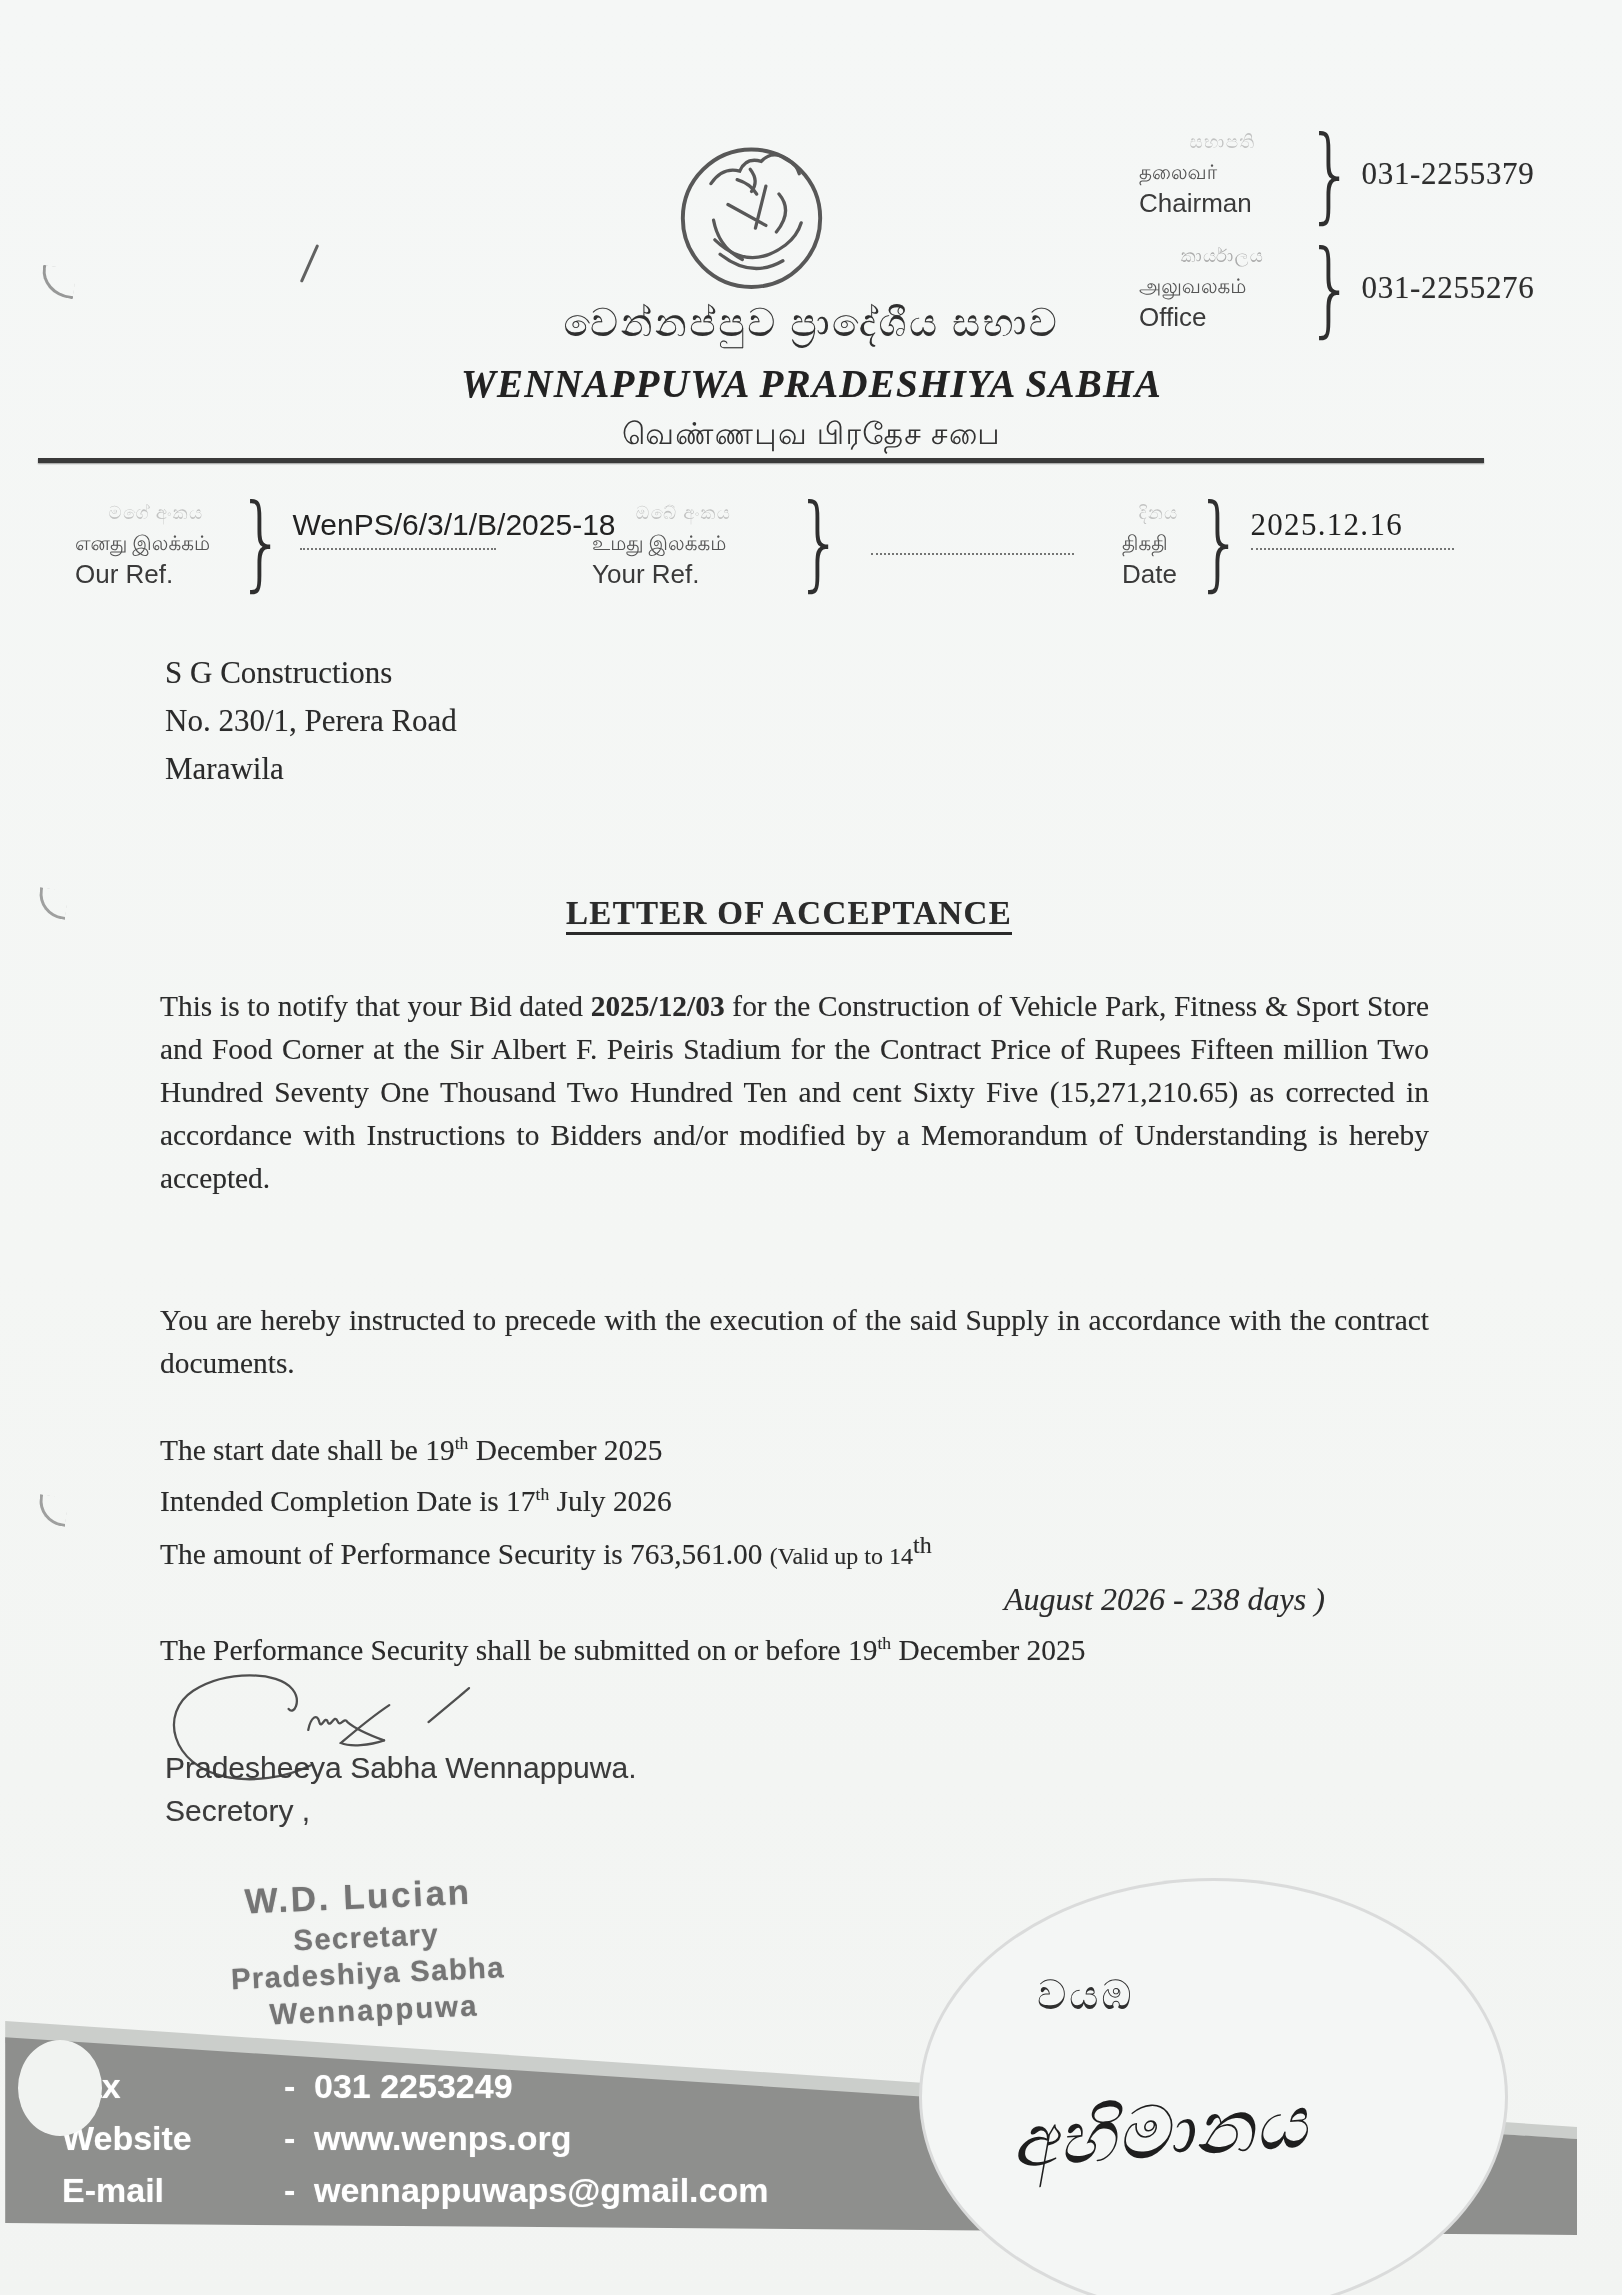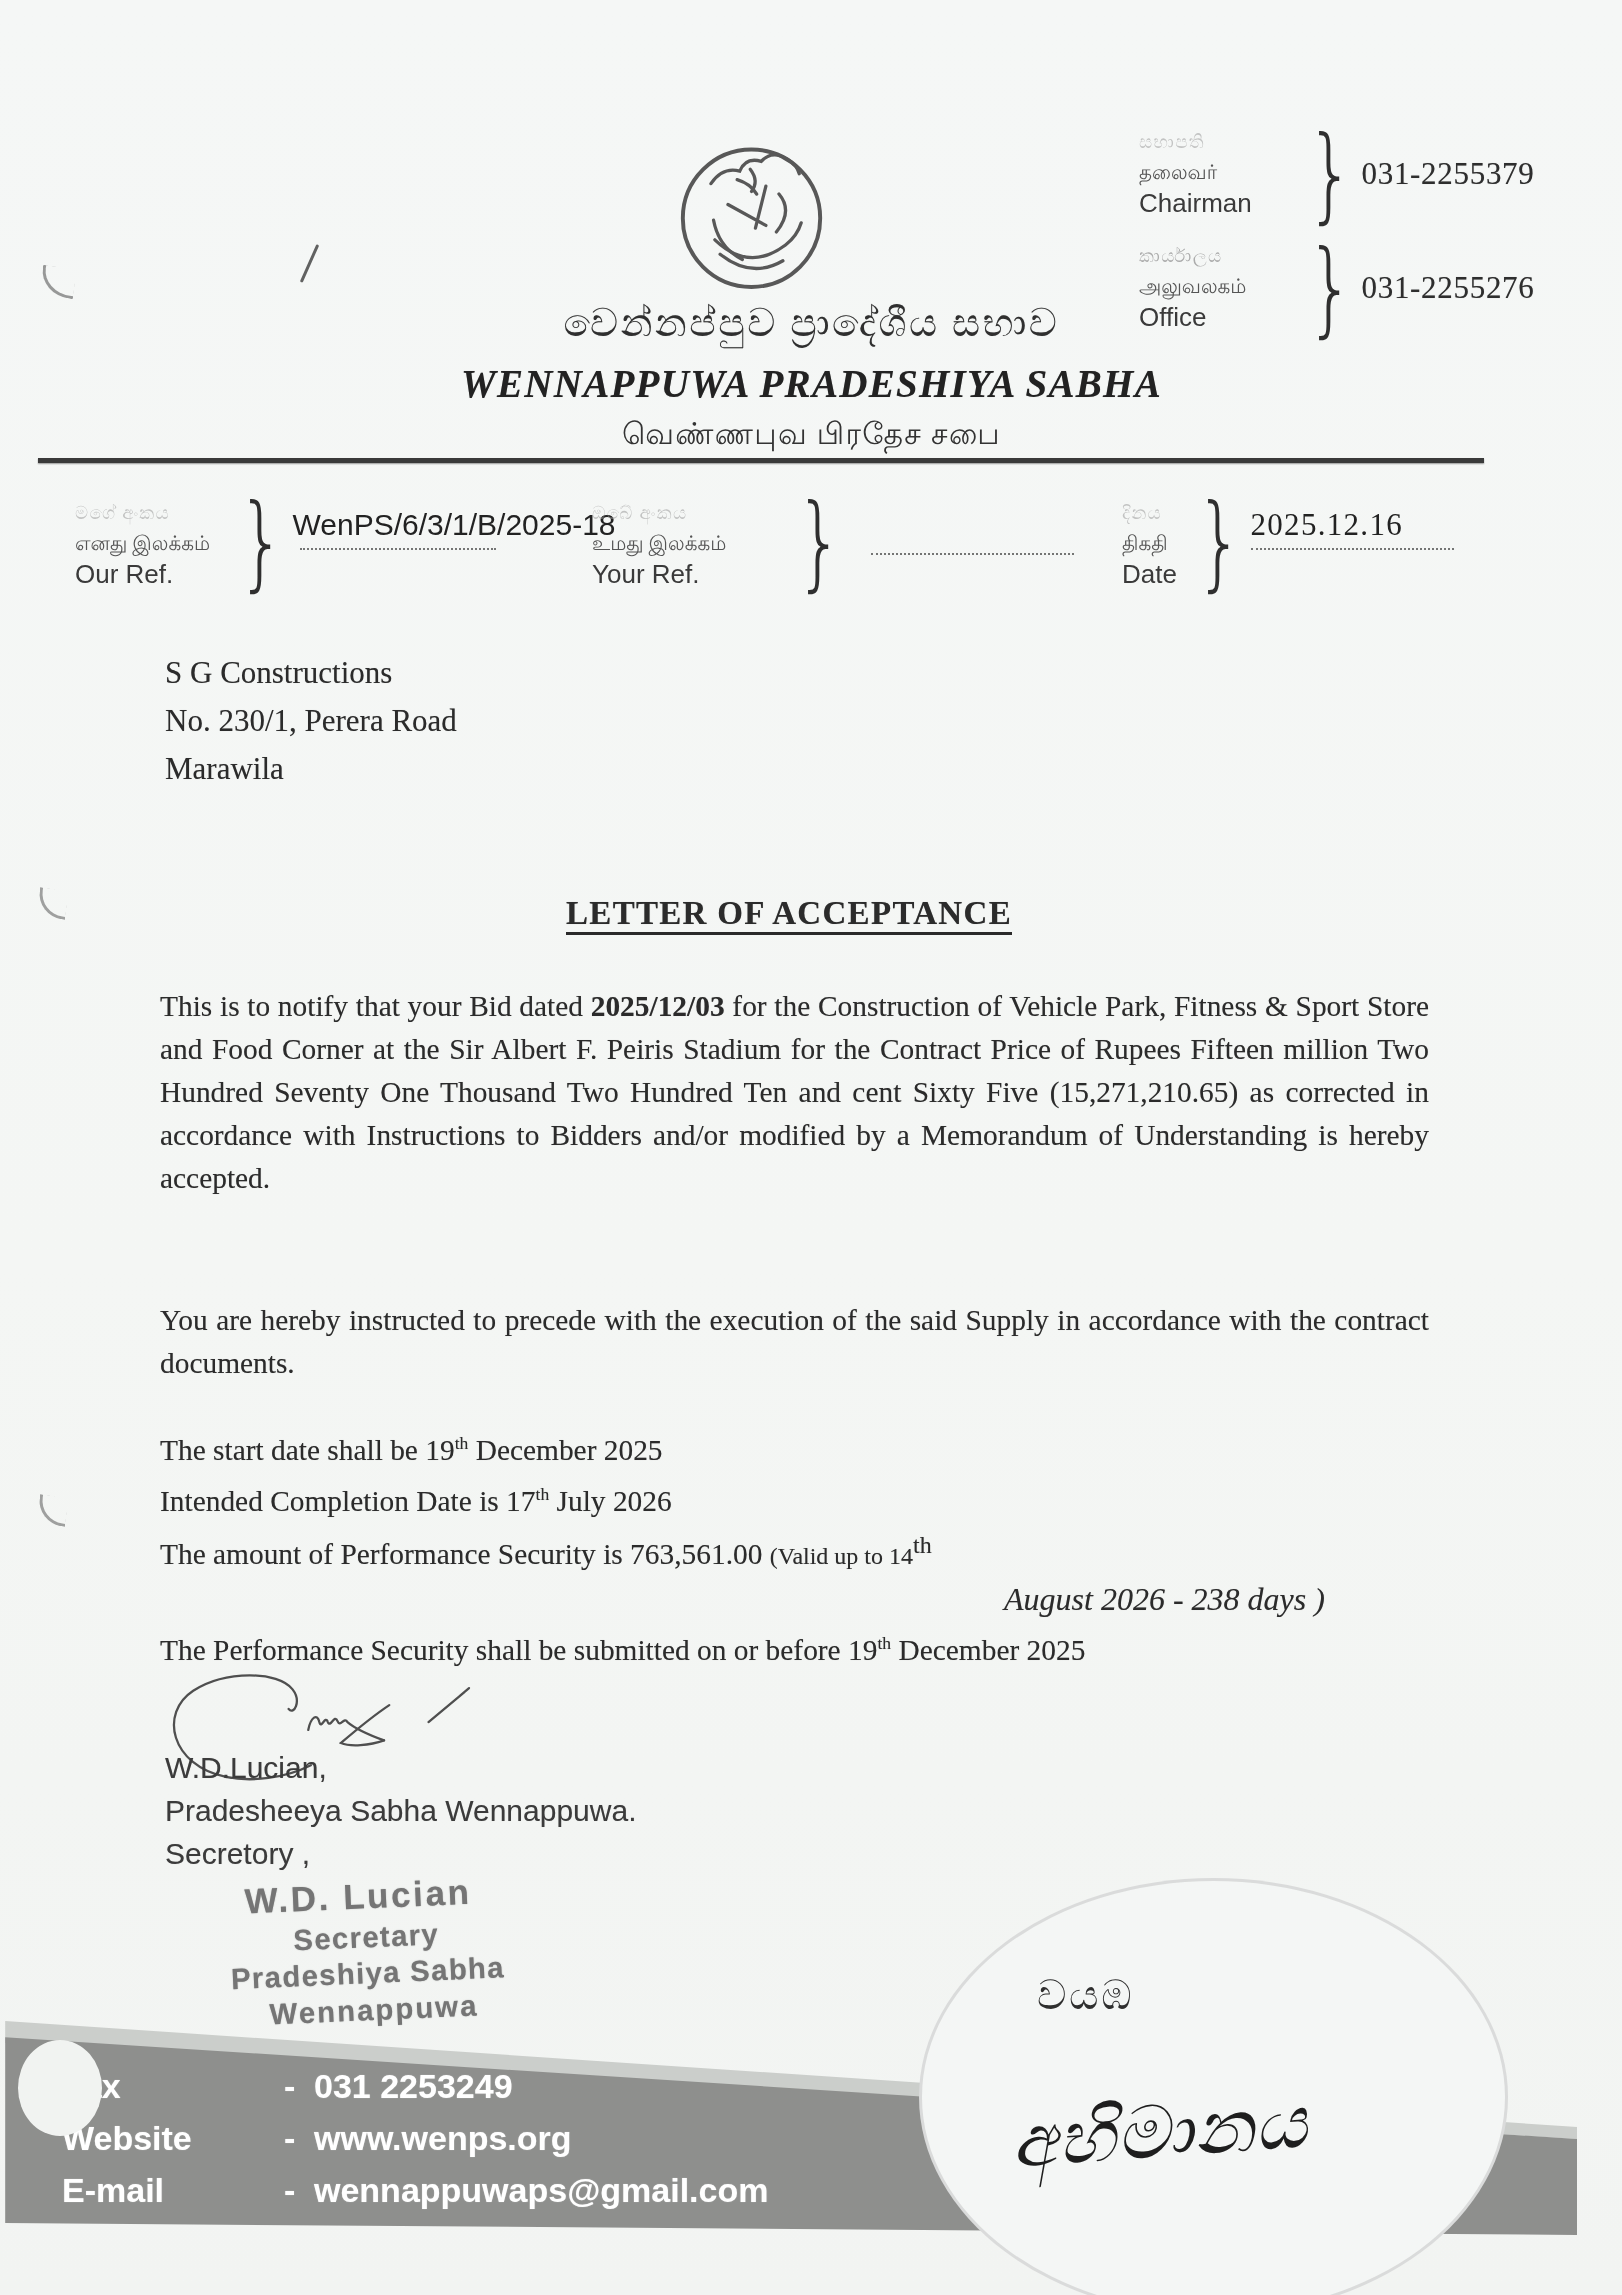--- a/index.html
+++ b/index.html
@@ -8,21 +8,21 @@
     position:relative; width:1623px; height:2295px; margin:0 auto;
     background:linear-gradient(180deg,#f5f7f6 0%,#f4f6f4 55%,#f2f4f2 100%);
     font-family:"Liberation Serif", serif; color:#2b2b2b; overflow:hidden;
   }
   .abs { position:absolute; }
 
   
   .phone-block { left:1139px; top:128px; width:406px; }
   .phone-row { display:flex; align-items:center; margin-bottom:22px; }
   .tri-labels { display:flex; flex-direction:column; width:167px; }
-  .lab-si { font-size:18.3px; color:#9a9a9a; opacity:.55; line-height:29px; letter-spacing:1.3px;}
+  .lab-si { font-size:18.3px; color:#9a9a9a; opacity:.55; line-height:29px; letter-spacing:1.3px;text-align:center;}
   .lab-ta { font-size:20px; color:#555; line-height:30px; }
   .lab-en { font-family:"Liberation Sans",sans-serif; font-size:26px; color:#3a3a3a; line-height:33px; }
   .brace { font-family:"DejaVu Sans",sans-serif; font-weight:200; font-size:77px; color:#2f2f2f;
            transform:scaleY(1.35); display:inline-block; line-height:1; margin:0 6.5px 0 0; }
   .phone-number { font-size:31px; color:#2e2e2e; letter-spacing:0.7px; text-shadow:0 0 0.7px rgba(0,0,0,.35); }
 
   
   .emblem { left:673px; top:143px; width:157px; height:157px; opacity:.85; }
 
   
@@ -222,21 +222,20 @@
     <g fill="none" stroke="#4f4f4f" stroke-width="3.5" stroke-linecap="round">
       <path d="M110,168 C25,150 8,70 60,36 C110,4 190,6 212,34 C226,52 214,74 206,64"></path>
       <path d="M236,96 C240,76 250,70 253,84 C256,96 262,72 266,84 C270,94 276,70 281,83 C285,93 291,75 296,84 C310,96 330,104 352,112"></path>
       <path d="M352,112 C330,120 300,122 286,116 C300,104 330,78 360,58"></path>
       <path d="M420,84 L475,38 M468,44 L482,32"></path>
       <path d="M110,168 C150,176 200,170 240,150"></path>
     </g>
   </svg>
 
   <div class="abs sig-block">
-    <div>W.D.Lucian,</div>
     <div>Pradesheeya Sabha Wennappuwa.</div>
     <div>Secretory ,</div>
   </div>
 
   <div class="abs stamp">
     <div class="stamp-l1">W.D. Lucian</div>
     <div class="stamp-l2">Secretary</div>
     <div class="stamp-l3">Pradeshiya Sabha</div>
     <div class="stamp-l4">Wennappuwa</div>
   </div>

